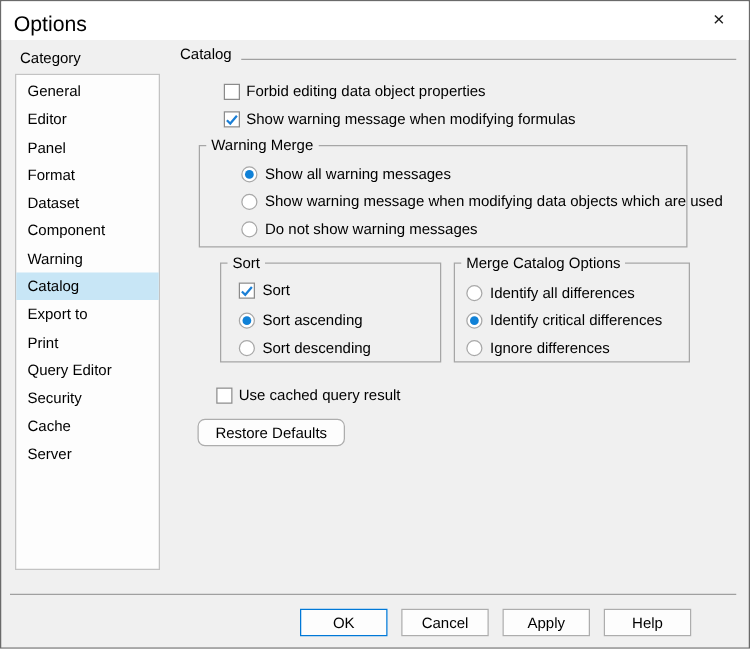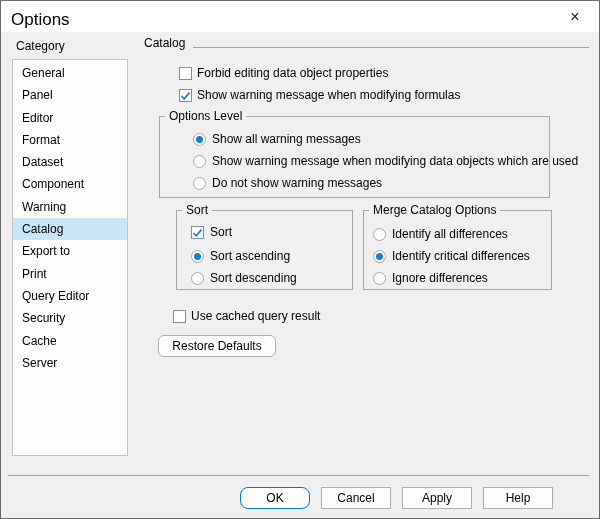--- a/index.html
+++ b/index.html
@@ -71,22 +71,22 @@
   <div class="titlebar">
     <span class="title">Options</span>
     <div class="close-btn">
       <span>×</span>
     </div>
   </div>
 
   <span class="cat-label">Category</span>
   <div class="listbox">
     <div class="list-item">General</div>
+    <div class="list-item">Editor</div>
     <div class="list-item">Panel</div>
-    <div class="list-item">Editor</div>
     <div class="list-item">Format</div>
     <div class="list-item">Dataset</div>
     <div class="list-item">Component</div>
     <div class="list-item">Warning</div>
     <div class="list-item selected">Catalog</div>
     <div class="list-item">Export to</div>
     <div class="list-item">Print</div>
     <div class="list-item">Query Editor</div>
     <div class="list-item">Security</div>
     <div class="list-item">Cache</div>
@@ -102,21 +102,21 @@
   <span class="ctl-label" style="left:196px; top:65px;">Forbid editing data object properties</span>
 
   <div style="position:absolute; left:178px; top:88px; width:13px; height:13px;" class="cb checked">
     <svg width="11" height="11" viewBox="0 0 11 11">
         <polyline points="1.5,6.2 4.2,8.8 9.5,2.6" fill="none" stroke="#1a7fd6" stroke-width="1.8"></polyline>
       </svg>
   </div>
   <span class="ctl-label" style="left:196px; top:87px;">Show warning message when modifying formulas</span>
 
   <div class="groupbox" style="left:158px; top:115px; width:391px; height:82px;">
-    <span class="gb-label">Options Level</span>
+    <span class="gb-label">Warning Merge</span>
     <div class="radio selected" style="left:33px; top:16px;">
         <div class="dot"></div>
       </div>
     <span class="ctl-label" style="left:52px; top:15px;">Show all warning messages</span>
     <div class="radio" style="left:33px; top:38px;"></div>
     <span class="ctl-label" style="left:52px; top:37px;">Show warning message when modifying data objects which are used</span>
     <div class="radio" style="left:33px; top:60px;"></div>
     <span class="ctl-label" style="left:52px; top:59px;">Do not show warning messages</span>
   </div>
 
@@ -151,21 +151,21 @@
   <div class="cb" style="left:172px; top:309px;">
     
   </div>
   <span class="ctl-label" style="left:190px; top:308px;">Use cached query result</span>
 
   <div class="btn" style="left:157px; top:334px; width:118px;border-radius:6px;">
     <span>Restore Defaults</span>
   </div>
 
   <div class="footer-rule"></div>
-  <div class="btn default" style="left:239px; top:486px; width:70px;border-radius:8px;">
+  <div class="btn default" style="left:239px; top:486px; width:70px;">
     <span>OK</span>
   </div>
   <div class="btn" style="left:320px; top:486px; width:70px;">
     <span>Cancel</span>
   </div>
   <div class="btn" style="left:401px; top:486px; width:70px;">
     <span>Apply</span>
   </div>
   <div class="btn" style="left:482px; top:486px; width:70px;">
     <span>Help</span>

